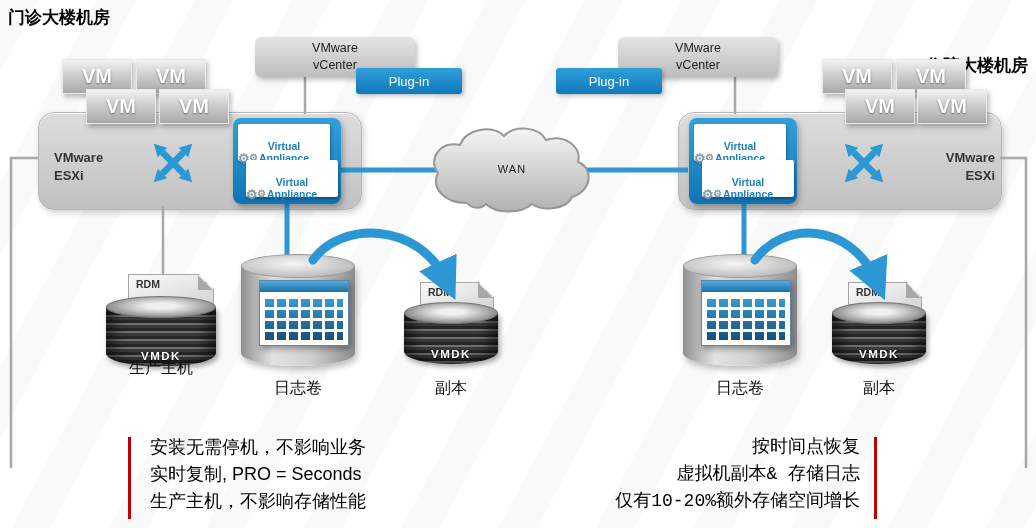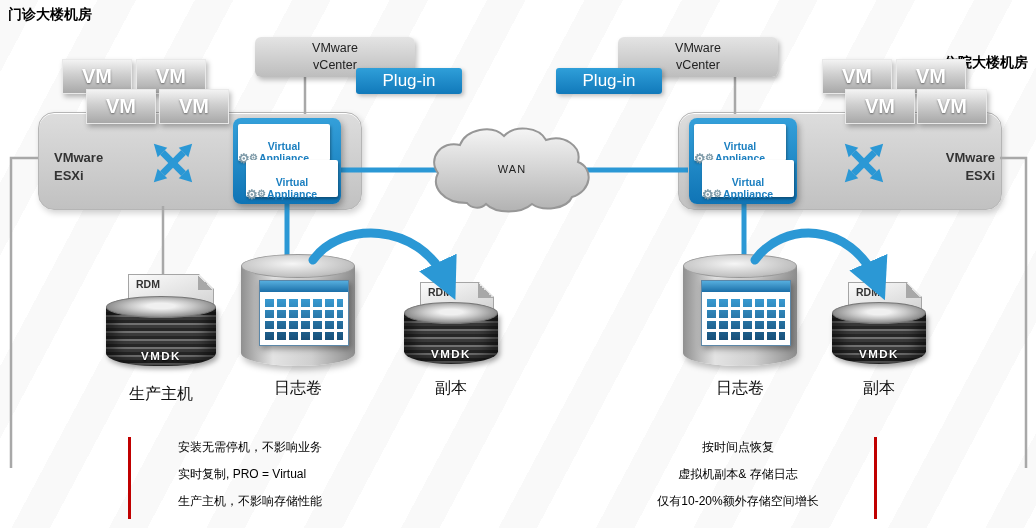--- a/index.html
+++ b/index.html
@@ -6,37 +6,37 @@
   .stage{
     position:relative;width:1036px;height:528px;overflow:hidden;
     font-family:"Liberation Sans",sans-serif;color:#111;
     background:
       repeating-linear-gradient(118deg, rgba(0,0,0,0.022) 0 34px, rgba(0,0,0,0) 34px 86px),
       #ffffff;
   }
   .abs{position:absolute;}
   .preline{white-space:pre-line;}
 
-  .room-title{font-size:14px;font-weight:bold;color:#000;}
+  .room-title{font-size:17px;font-weight:bold;color:#000;}
 
   .vm{
     width:68px;height:33px;display:flex;align-items:center;justify-content:center;
     background:linear-gradient(180deg,#f3f3f3,#cecece 45%,#a8a8a8);
     border:1px solid #e9e9e9;box-shadow:2px 3px 5px rgba(0,0,0,.28);
     color:#fff;font-weight:bold;font-size:20px;text-shadow:0 1px 2px rgba(0,0,0,.45);
   }
   .graybox{
     background:linear-gradient(180deg,#e4e4e4,#bdbdbd);
     border-radius:6px;box-shadow:2px 3px 5px rgba(0,0,0,.25);
     display:flex;align-items:center;justify-content:center;text-align:center;
     color:#222;font-size:12.5px;line-height:1.35;
   }
   .plugin{
     background:linear-gradient(180deg,#2f9fd9,#1179ba);
-    color:#fff;font-size:17px;display:flex;align-items:center;justify-content:center;
+    color:#fff;font-size:13px;display:flex;align-items:center;justify-content:center;
     border-radius:3px;box-shadow:2px 2px 4px rgba(0,0,0,.25);
   }
   .esxi{
     background:linear-gradient(180deg,#dddddd,#c1c1c1);
     border:1px solid #b5b5b5;border-radius:16px;
     box-shadow:inset 0 1px 0 #fff, 2px 3px 6px rgba(0,0,0,.18);
   }
   .esxi-label{font-size:13px;font-weight:600;color:#333;line-height:1.35;}
 
   .va{
@@ -101,23 +101,23 @@
     border-radius:0 0 48px 48px / 0 0 13px 13px;
     box-shadow:inset 10px 0 12px rgba(0,0,0,.45), inset -10px 0 12px rgba(0,0,0,.45), 2px 3px 5px rgba(0,0,0,.35);
   }
   .vmdk-label{
     position:absolute;bottom:4px;width:100%;text-align:center;color:#fff;
     font-weight:bold;font-size:11.5px;letter-spacing:1.5px;text-shadow:0 1px 2px #000;
   }
 
   .store-label{font-size:16px;color:#111;text-align:center;font-weight:500;}
 
-  .notes{font-size:12px;color:#000;margin-left:28px;}
+  .notes{font-size:18px;color:#000;}
   .notes div{line-height:27px;}
-  .notes.right{text-align:center;}
+  .notes.right{text-align:right;font-family:Liberation Mono, monospace;}
   .redbar{position:absolute;width:3px;background:#c00000;}
 
   svg{display:block;}
 </style>
 </head>
 <body>
 
 <div class="stage">
 
   <svg class="abs" style="left:0;top:0;z-index:2;" width="1036" height="528" viewBox="0 0 1036 528">
@@ -228,21 +228,21 @@
 
   <div class="abs paper" style="left:128px;top:274px;width:86px;height:74px;z-index:3;">
     <span class="paper-fold"></span>
     <span class="rdm-label">RDM</span>
   </div>
   <div class="abs" style="left:106px;top:296px;width:110px;height:70px;z-index:3;">
     <div class="disk-body"></div>
     <div class="disk-top"></div>
     <div class="vmdk-label">VMDK</div>
   </div>
-  <div class="abs store-label" style="left:106px;top:384px;width:110px;z-index:3;">生产主机</div>
+  <div class="abs store-label" style="left:106px;top:358px;width:110px;z-index:3;">生产主机</div>
 
   <div class="abs" style="left:241px;top:254px;width:114px;height:112px;z-index:3;">
     <div class="logcyl-body" style="left:0;top:12px;right:0;bottom:0;border-radius:0 0 57px 57px / 0 0 13px 13px;"></div>
     <div class="logcyl-top" style="left:0;top:0;width:114px;height:24px;"></div>
     <div class="screen" style="left:18px;top:26px;width:88px;height:64px;">
       <div class="screen-bar"></div>
       <div class="screen-grid"></div>
     </div>
   </div>
   <div class="abs store-label" style="left:243px;top:378px;width:110px;z-index:3;">日志卷</div>
@@ -285,21 +285,21 @@
         <path d="M0,0 L4.6,2.3 L0,4.6 Z" fill="#2b98d5"></path>
       </marker>
     </defs>
     <path d="M 313 260 C 340 222, 418 220, 447 282" fill="none" stroke="#2b98d5" stroke-width="9" stroke-linecap="round" marker-end="url(#ah)"></path>
     <path d="M 755 260 C 782 222, 850 220, 877 282" fill="none" stroke="#2b98d5" stroke-width="9" stroke-linecap="round" marker-end="url(#ah)"></path>
   </svg>
 
   <div class="redbar" style="left:128px;top:437px;height:82px;z-index:3;"></div>
   <div class="abs notes" style="left:150px;top:434px;width:300px;z-index:3;">
     <div>安装无需停机，不影响业务</div>
-    <div>实时复制, PRO = Virtual</div>
+    <div>实时复制, PRO = Seconds</div>
     <div>生产主机，不影响存储性能</div>
   </div>
   <div class="abs notes right" style="left:560px;top:434px;width:300px;z-index:3;">
     <div>按时间点恢复</div>
     <div>虚拟机副本&amp; 存储日志</div>
     <div>仅有10-20%额外存储空间增长</div>
   </div>
   <div class="redbar" style="left:874px;top:437px;height:82px;z-index:3;"></div>
 
 </div>

